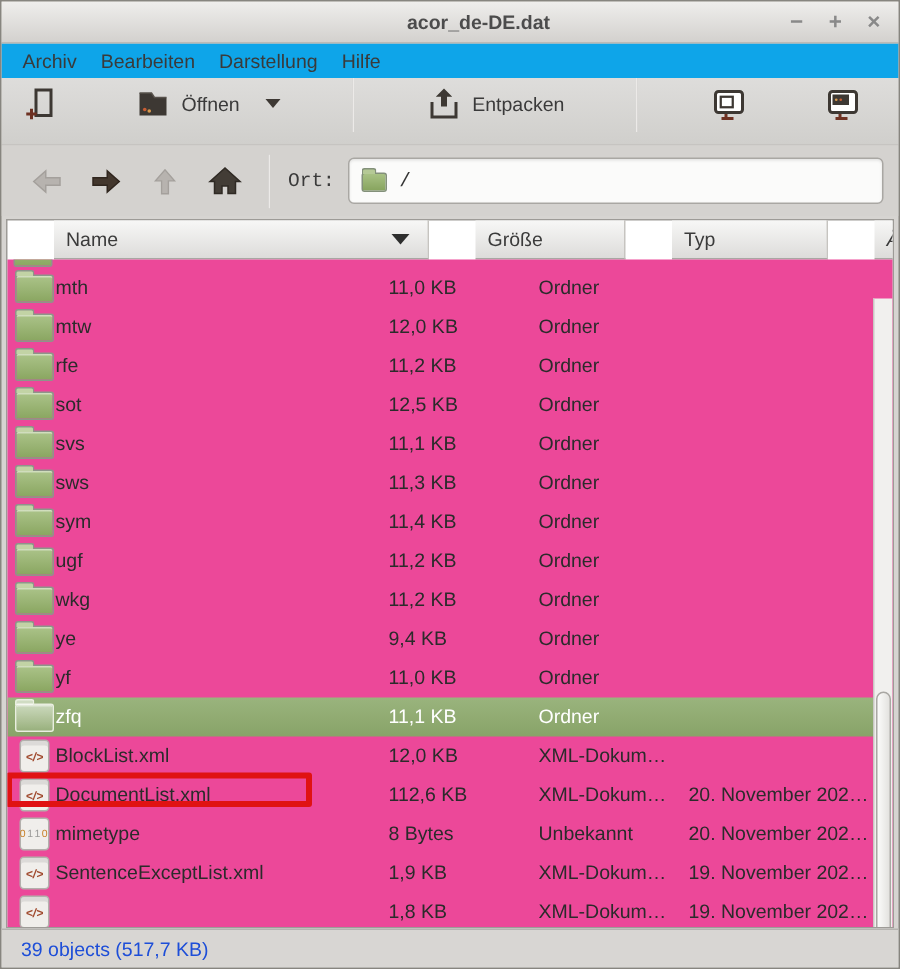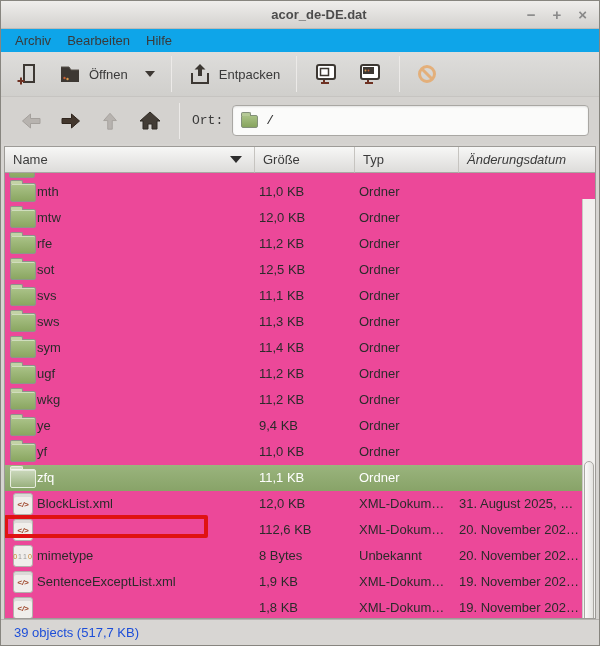--- a/index.html
+++ b/index.html
@@ -30,24 +30,25 @@
   }
   .win-controls span { cursor:default; line-height:1; }
   
   .menubar {
     height:23px; display:flex; align-items:center;
     padding-left:6px; background:#0ea5e9;
   }
   .menu-item { padding:2px 8px; color:#3a3a3a; }
   
   .toolbar {
-    height:45px; display:flex; align-items:center;
+    height:45px; display:flex; align-items:flex-start;
     background:linear-gradient(#dedddb,#d0cfcc);
     border-bottom:1px solid #c6c4c1;
     padding:0 6px;
+    gap:32px;
   }
   .tb-btn {
     display:flex; align-items:center; gap:7px;
     padding:5px 9px; border-radius:3px; color:#3a3a3a;
   }
   .tb-sep {
     width:1px; height:36px; margin:0 7px;
     background:#b6b4b1; border-right:1px solid #eceae8;
   }
   .tb-btn svg { display:block; }
@@ -89,21 +90,21 @@
   
   .list-frame {
     position:absolute; left:3px; right:3px; top:145px; bottom:26px;
     border:1px solid #9d9b97; background:#fff;
   }
   .header-row { display:flex; height:26px; }
   .col-h {
     display:flex; align-items:center; padding-left:8px;
     background:linear-gradient(#f7f7f6,#dddcda);
     border-right:1px solid #c6c4c0; border-bottom:1px solid #a9a7a3;
-    color:#3b3b3b; white-space:nowrap; overflow:hidden;
+    color:#3b3b3b; white-space:nowrap; overflow:hidden;margin-left:31px;
   }
   .col-h:last-child { border-right:none; flex:1;font-style:italic; }
   .sort-indicator {
     margin-left:auto; margin-right:12px;
     width:0; height:0;
     border-left:6px solid transparent; border-right:6px solid transparent;
     border-top:7px solid #2e2e2e;
   }
   .viewport {
     position:absolute; left:0; right:0; top:26px; bottom:0;
@@ -199,20 +200,21 @@
     <div class="win-controls">
       <span>−</span>
       <span>+</span>
       <span>×</span>
     </div>
   </div>
 
   <div class="menubar">
     <span class="menu-item">Archiv</span>
     <span class="menu-item">Bearbeiten</span>
+    <span class="menu-item">Darstellung</span>
     <span class="menu-item">Hilfe</span>
   </div>
 
   <div class="toolbar">
     <div class="tb-btn">
       <span>
         <svg width="24" height="24" viewBox="0 0 24 24">
           <path d="M8 3h10v17H8z" fill="none" stroke="#3d3833" stroke-width="2"></path>
           <path d="M5 15.5v7M1.5 19h7" stroke="#6e3122" stroke-width="2"></path>
         </svg>
@@ -439,26 +441,26 @@
             <span class="cell c-type">Ordner</span>
             <span class="cell c-date"></span>
           </div>
           <div class="row">
             <div class="icon-box">
               <div class="xml-ic">&lt;/&gt;</div>
             </div>
             <span class="cell c-name">BlockList.xml</span>
             <span class="cell c-size">12,0 KB</span>
             <span class="cell c-type">XML-Dokum…</span>
-            <span class="cell c-date">31. August 2025, …</span>
           </div>
           <div class="row">
             <div class="icon-box">
               <div class="xml-ic">&lt;/&gt;</div>
             </div>
+            <span class="cell c-name">DocumentList.xml</span>
             <span class="cell c-size">112,6 KB</span>
             <span class="cell c-type">XML-Dokum…</span>
             <span class="cell c-date">20. November 202…</span>
           </div>
           <div class="annotation" style="top: 342px; border-color: rgb(224, 18, 18);"></div>
           <div class="row">
             <div class="icon-box">
               <div class="bin-ic">
                 <span><span class="o">0</span>1</span>
                 <span>1<span class="o">0</span></span>

